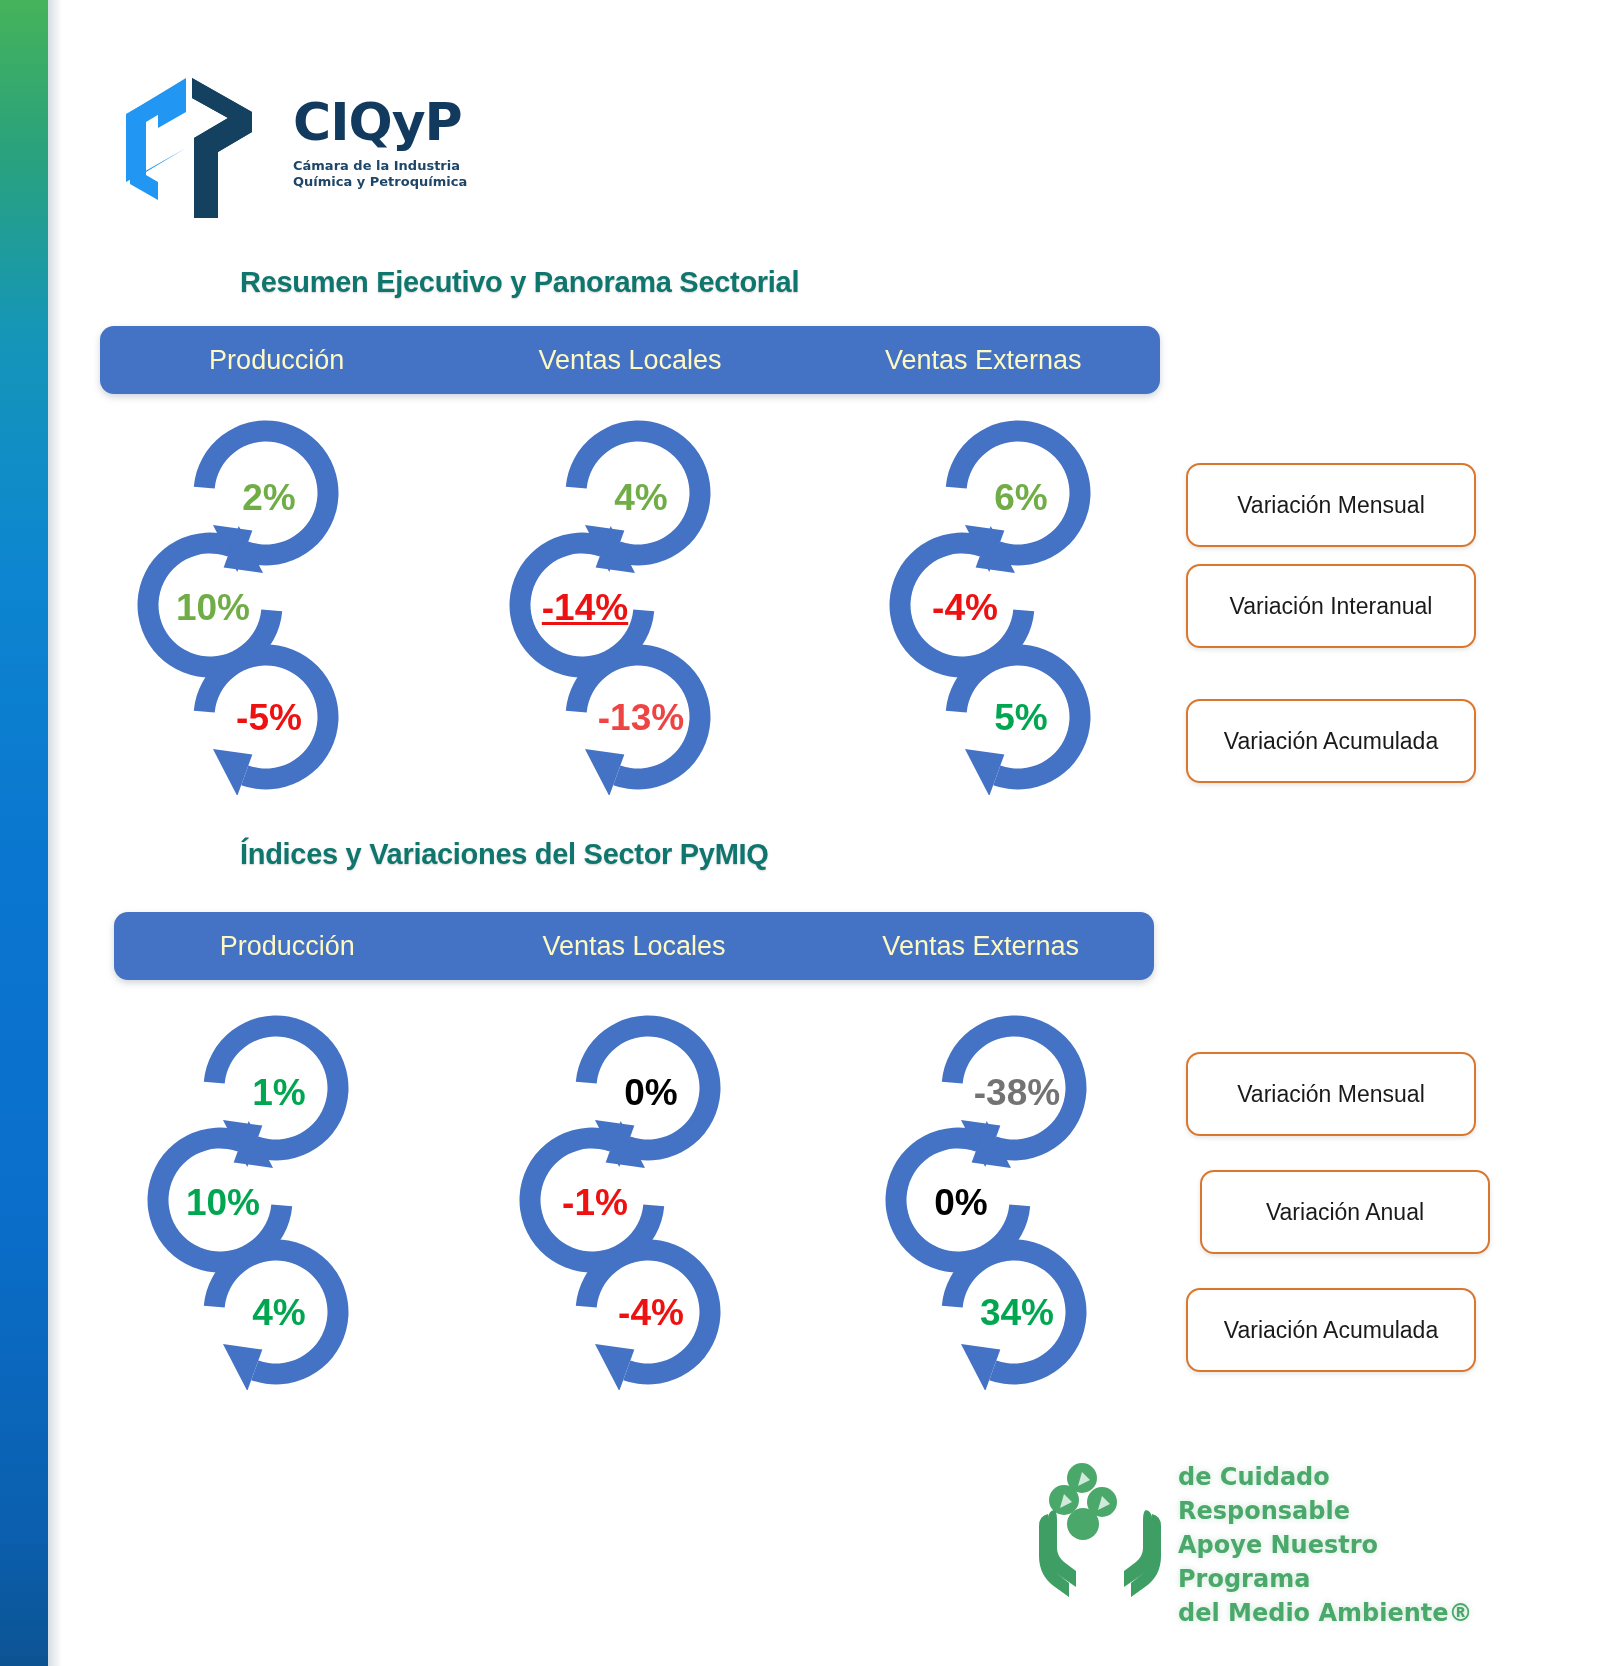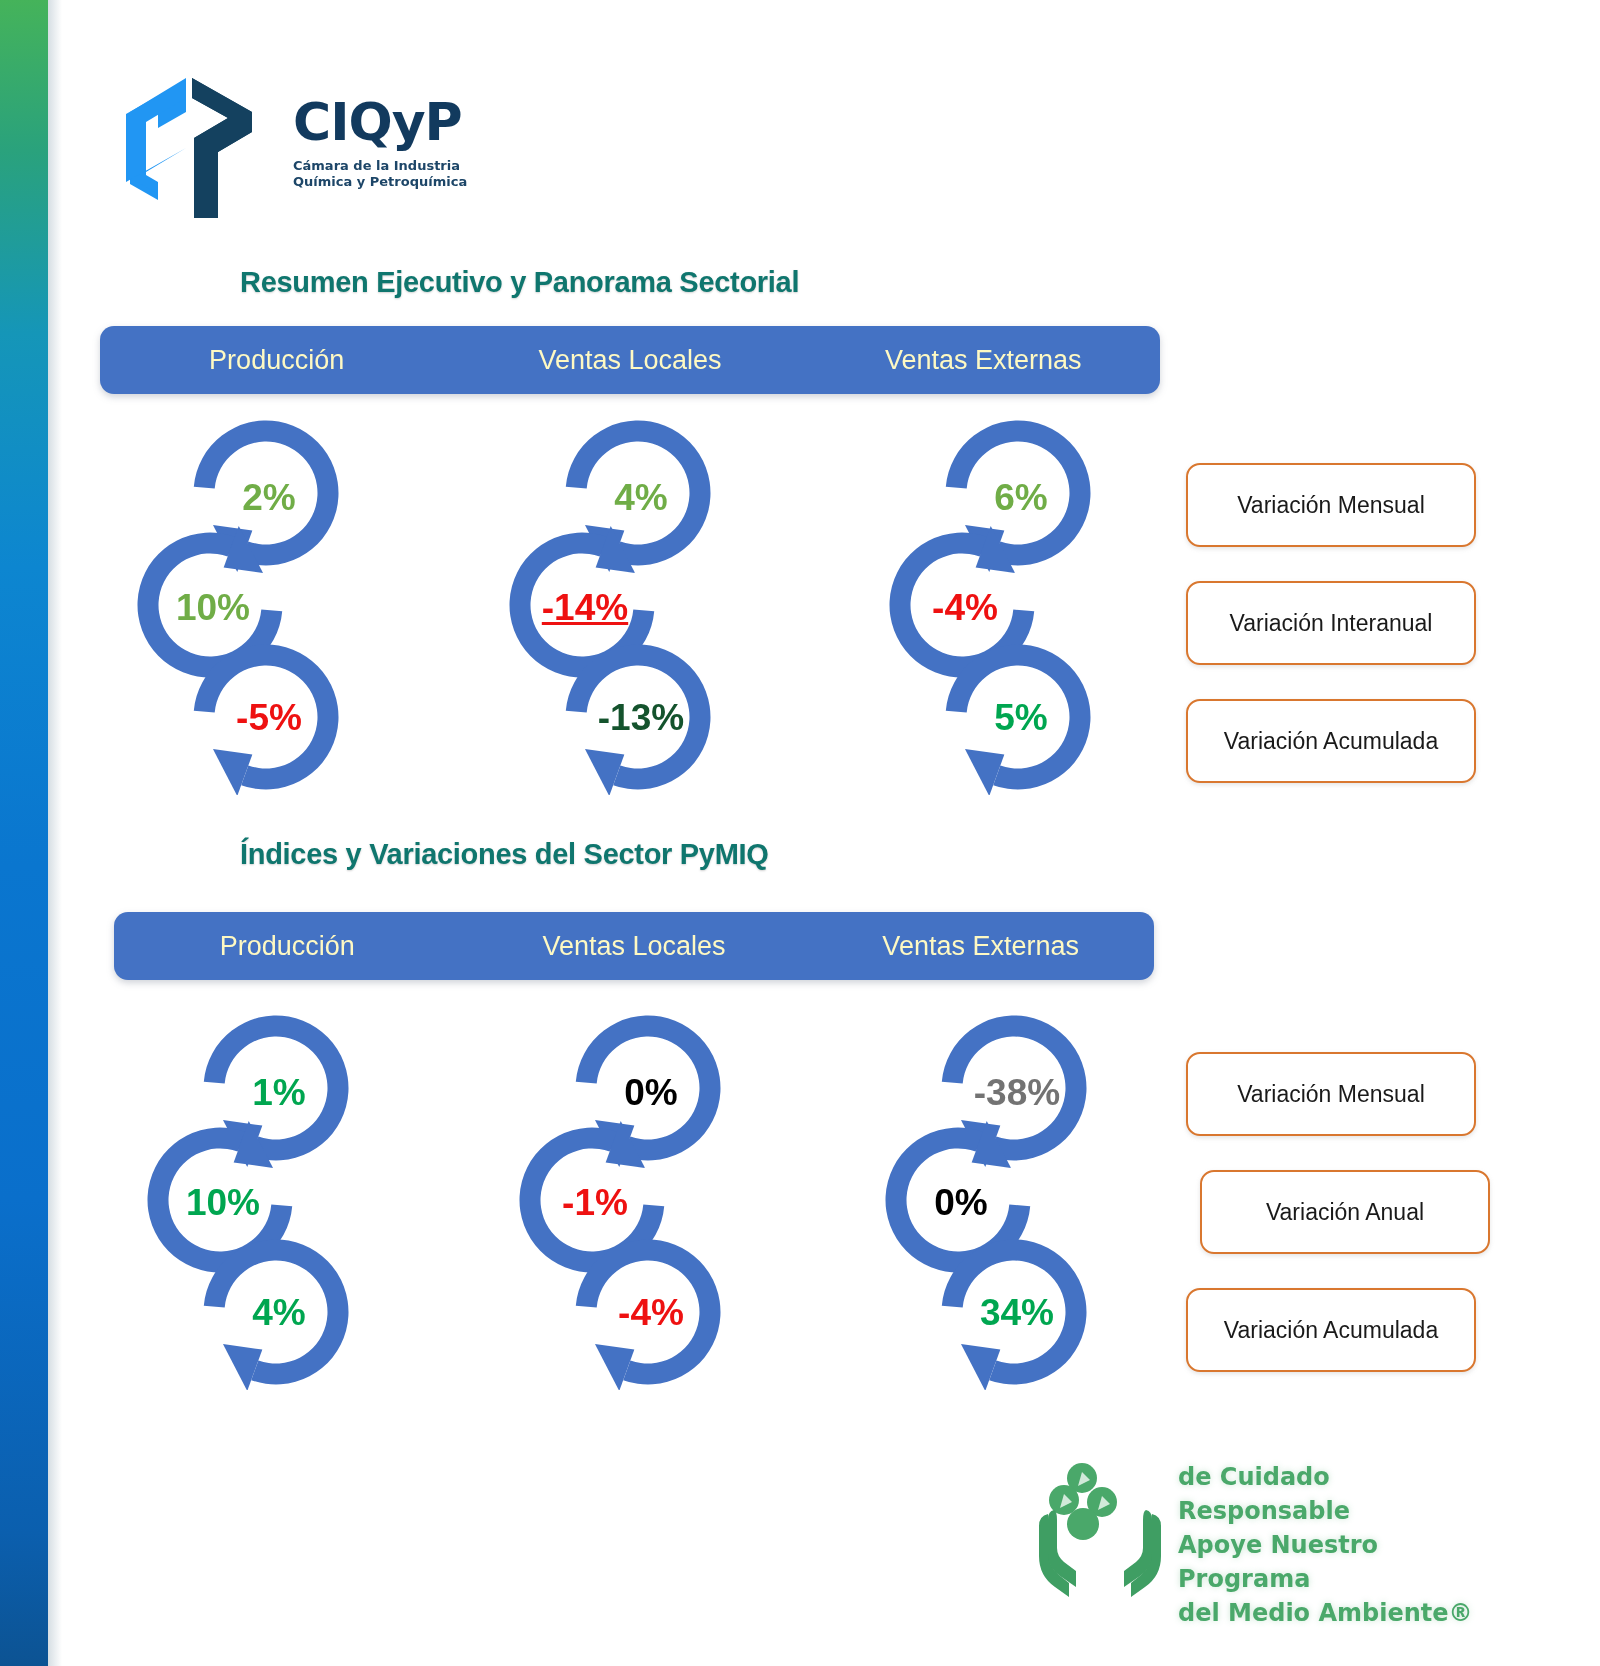--- a/index.html
+++ b/index.html
@@ -201,21 +201,21 @@
           <path d="M 164.22411561165154 196.3187913492052 A 72.5 72.5 0 1 1 116.79646039111094 121.87228499302164
                 L 109.61403738127191 141.60583002952572 A 51.5 51.5 0 1 0 143.3040269517249 194.48852075150438 Z" fill="#4472c4"></path>
           <path d="M 120.74679304652241 111.01883522294439 L 145.04002132363308 157.89460889525643 L 105.66370472586044 152.45927979960294 Z" fill="#4472c4"></path>
           <path d="M 75.77588438834844 295.6812086507948 A 72.5 72.5 0 1 1 123.20353960888906 370.1277150069784
                 L 130.3859626187281 350.3941699704743 A 51.5 51.5 0 1 0 96.6959730482751 297.5114792484956 Z" fill="#4472c4"></path>
           <path d="M 119.2532069534776 380.9811647770556 L 94.95997867636692 334.1053911047436 L 134.33629527413956 339.54072020039706 Z" fill="#4472c4"></path>
         </g>
     </svg>
     <div class="cycle-value val-top" style="color: rgb(112, 173, 71);">4%</div>
     <div class="cycle-value val-mid" style="color: rgb(238, 17, 17); text-decoration: underline;">-14%</div>
-    <div class="cycle-value val-bottom" style="color: #14532d;">-13%</div>
+    <div class="cycle-value val-bottom" style="color: #ef4444;">-13%</div>
   </div>
 
   <div class="cycle-group" style="left:870px; top:415px;">
     <svg class="cycle-svg" width="260" height="380" viewBox="0 0 260 380">
       <g class="arrow-set">
           <path d="M 75.77588438834844 71.6812086507948 A 72.5 72.5 0 1 1 123.20353960888906 146.12771500697838
                 L 130.3859626187281 126.3941699704743 A 51.5 51.5 0 1 0 96.6959730482751 73.51147924849562 Z" fill="#4472c4"></path>
           <path d="M 119.2532069534776 156.98116477705562 L 94.95997867636692 110.10539110474357 L 134.33629527413956 115.54072020039706 Z" fill="#4472c4"></path>
           <path d="M 164.22411561165154 196.3187913492052 A 72.5 72.5 0 1 1 116.79646039111094 121.87228499302164
                 L 109.61403738127191 141.60583002952572 A 51.5 51.5 0 1 0 143.3040269517249 194.48852075150438 Z" fill="#4472c4"></path>
@@ -226,21 +226,21 @@
         </g>
     </svg>
     <div class="cycle-value val-top" style="color: rgb(112, 173, 71);">6%</div>
     <div class="cycle-value val-mid" style="color: rgb(238, 17, 17);">-4%</div>
     <div class="cycle-value val-bottom" style="color: rgb(0, 166, 80);">5%</div>
   </div>
 
   <div class="legend-pill" style="left:1186px; top:443px;">
     <span class="legend-text">Variación Mensual</span>
   </div>
-  <div class="legend-pill" style="left:1186px; top:561px;">
+  <div class="legend-pill" style="left:1186px; top:544px;">
     <span class="legend-text">Variación Interanual</span>
   </div>
   <div class="legend-pill" style="left:1186px; top:679px;">
     <span class="legend-text">Variación Acumulada</span>
   </div>
 
   <div class="section-title" id="title-2">Índices y Variaciones del Sector PyMIQ</div>
 
   <div class="header-bar" id="header-bar-2">
     <div class="header-cell">Producción</div>

